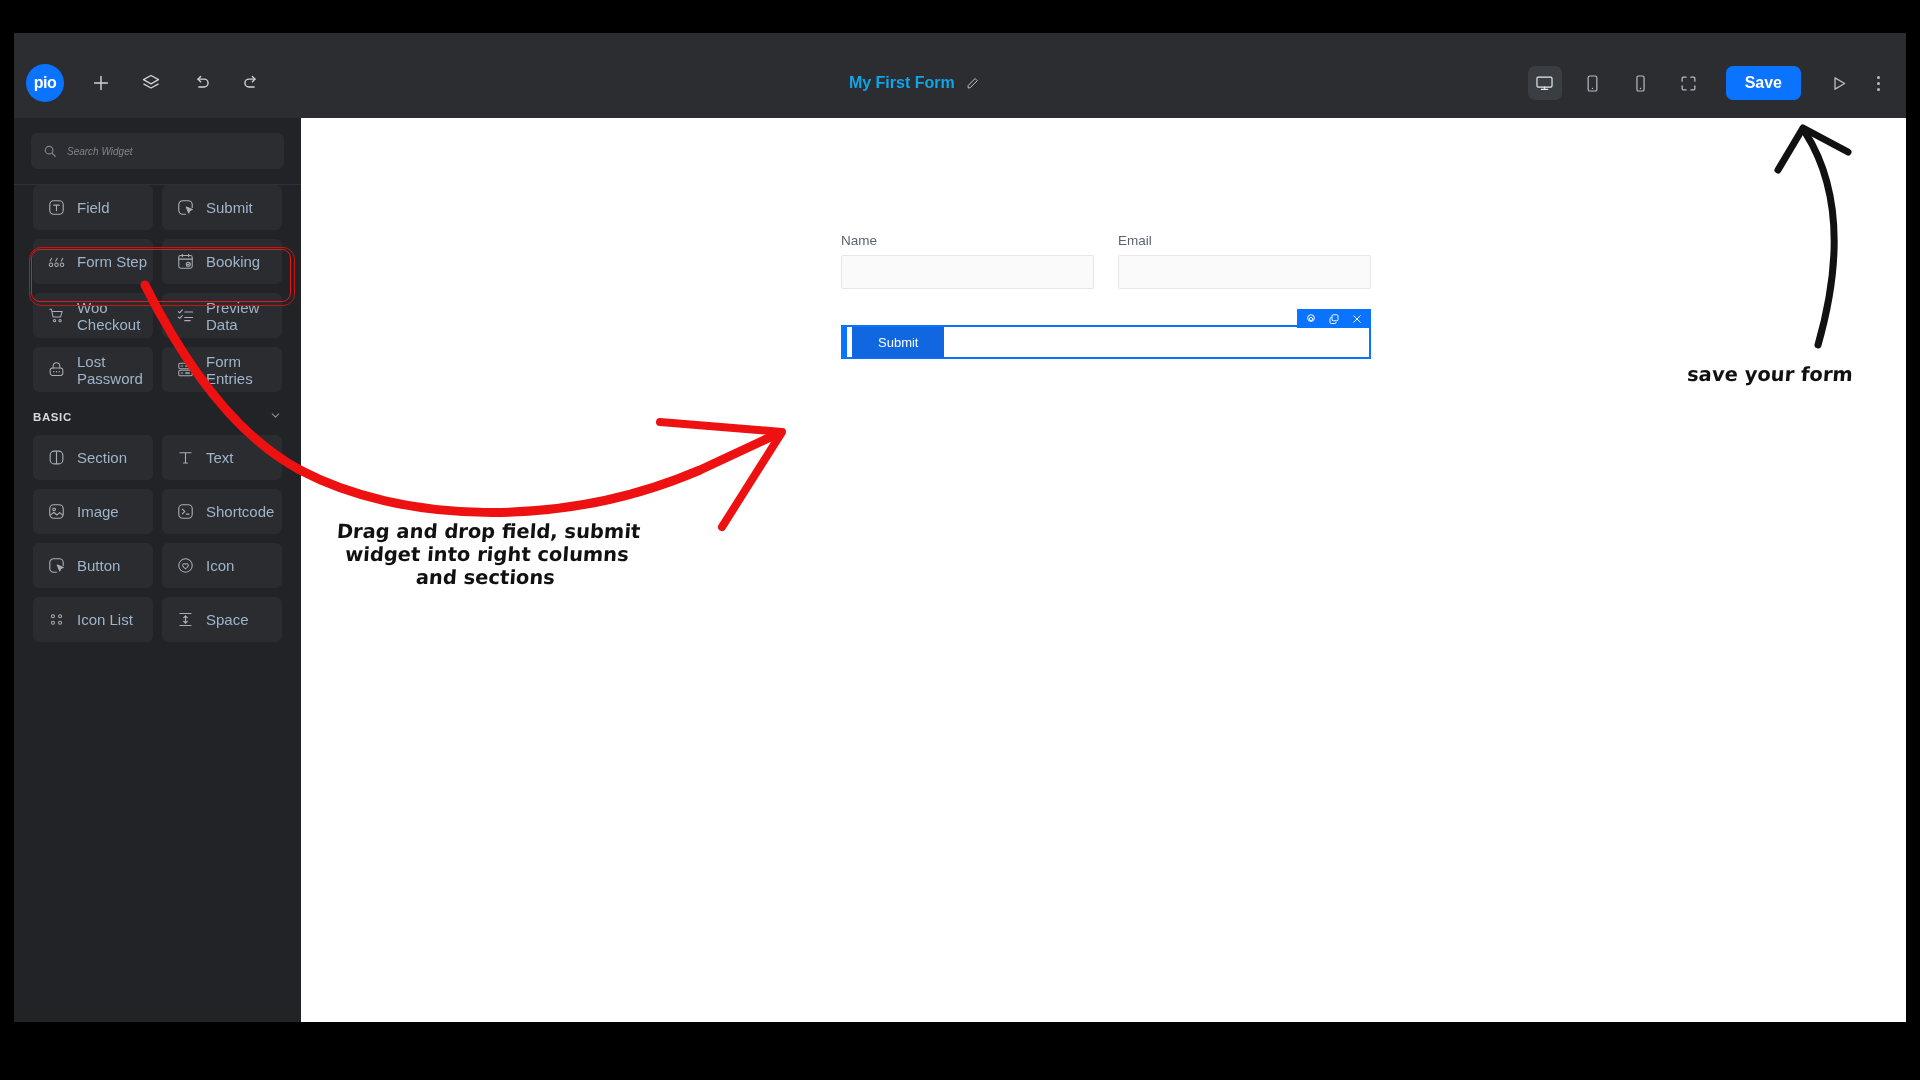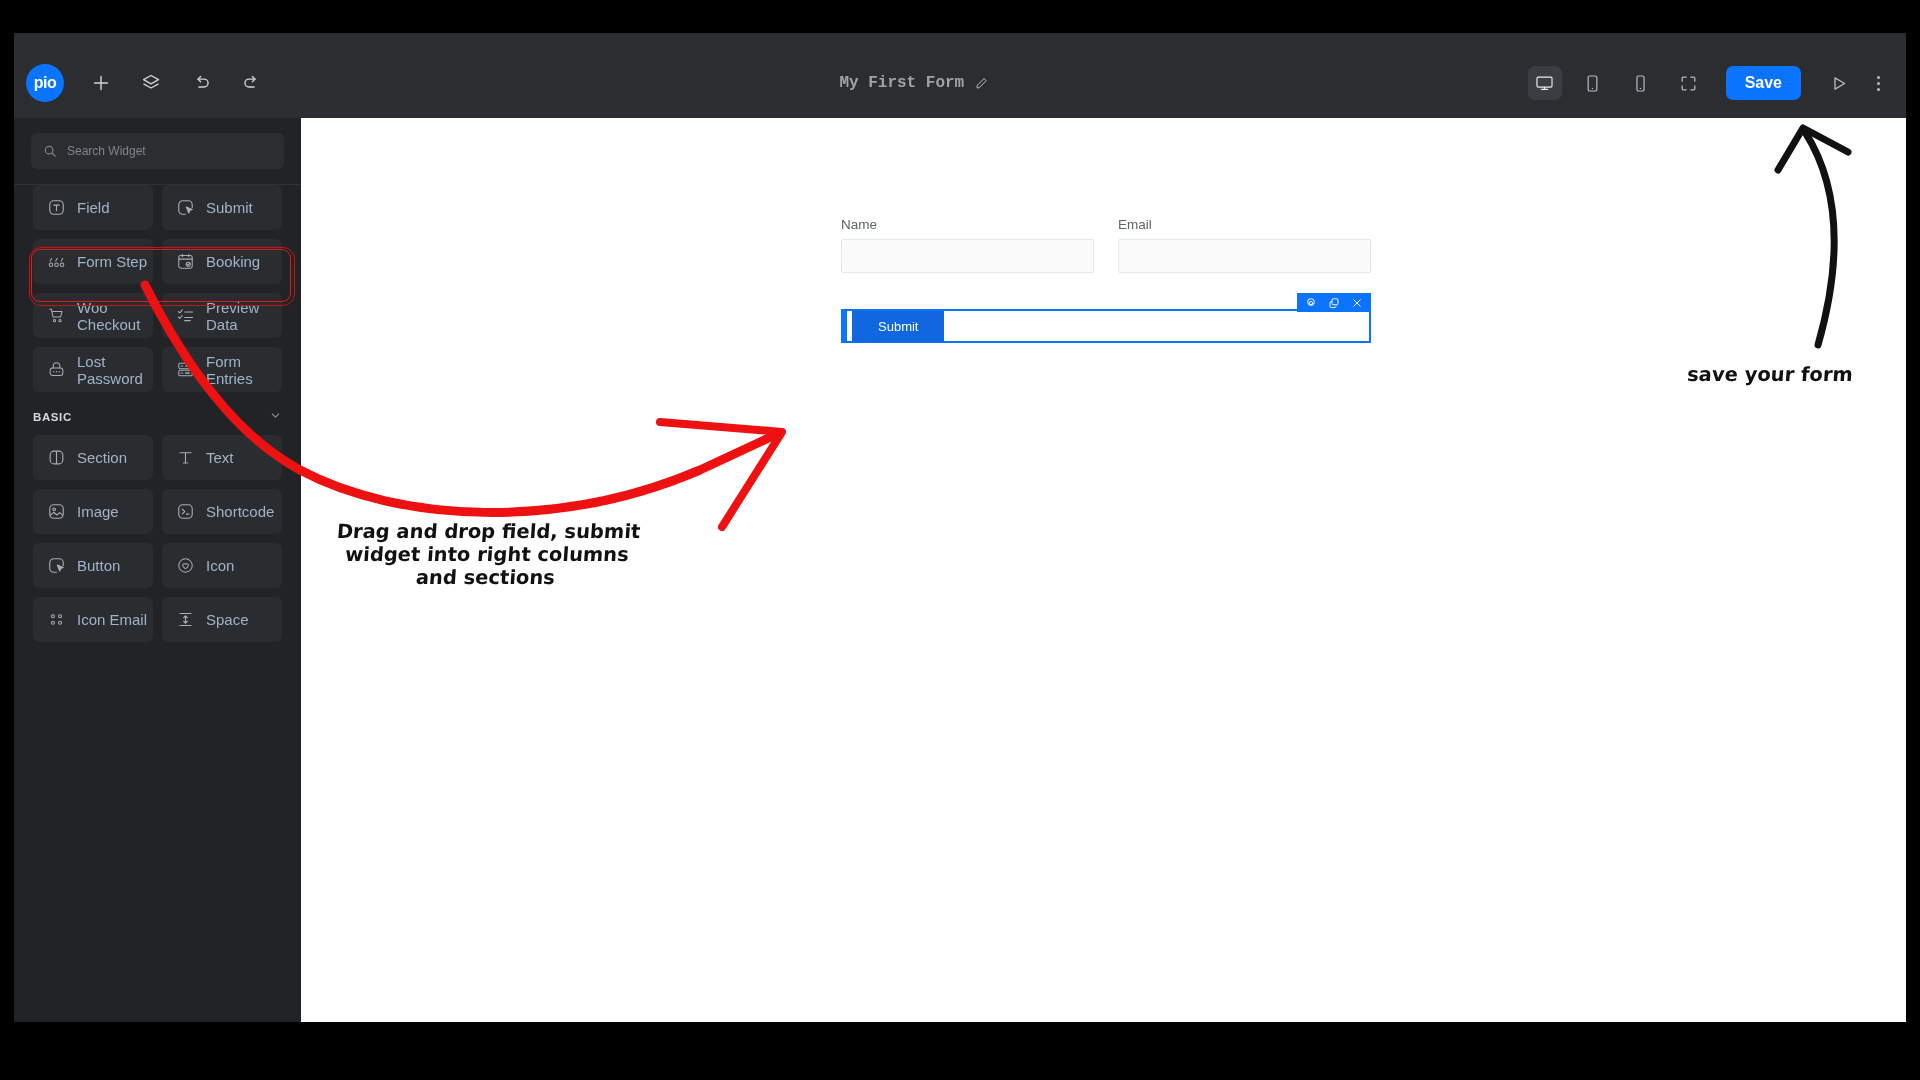--- a/index.html
+++ b/index.html
@@ -37,21 +37,21 @@
     width: 26px; height: 26px;
     display: flex; align-items: center; justify-content: center;
     color: #cfd2d6; cursor: pointer;
   }
   .tb-icon svg { display:block; }
 
   #topbar-center {
     flex: 1; display: flex; align-items: center; justify-content: center;
     gap: 10px;
   }
-  #form-title { color: #a3a3a3; font-size: 16px; font-weight: 700; font-family: Liberation Mono, monospace; }
+  #form-title { color: #0ea5e9; font-size: 16px; font-weight: 700; }
   #topbar-right {
     display: flex; align-items: center; gap: 14px;
     padding-right: 18px;
   }
   .view-btn {
     width: 34px; height: 34px; border-radius: 7px;
     display: flex; align-items: center; justify-content: center;
     color: #b8bcc2; cursor: pointer;
   }
   .view-btn.active { background: #3a3d42; color: #e9ebee; }
@@ -72,23 +72,24 @@
     background: #212326;
     display: flex; flex-direction: column;
   }
   #search-wrap { padding: 15px 17px 15px 17px; }
   #search-box {
     height: 36px; background: #2b2d30; border-radius: 6px;
     display: flex; align-items: center; gap: 10px; padding: 0 12px;
   }
   #search-input {
     background: transparent; border: none; outline: none;
-    color: #c8ccd2; font-size: 12px;
+    color: #c8ccd2; font-size: 10px;
     font-family: "Liberation Sans", sans-serif;
     width: 100%;
+    font-style: italic;
   }
   #search-input::placeholder { color: #80858c; }
 
   .divider { height:1px; background:#2e3135; }
 
   #widget-scroll { flex: 1; overflow: hidden; padding-bottom: 8px; }
 
   .cat-head {
     display: flex; align-items: center; justify-content: space-between;
     padding: 16px 19px 9px 19px;
@@ -131,21 +132,21 @@
   #collapse-btn, #copy-shortcode-btn { color:#a9aeb5; cursor:pointer; display:flex; }
   #shortcode-text { color: #aab6c4; font-size: 12px; }
 
   
   #canvas {
     position: absolute; left: 287px; top: 85px;
     width: 1605px; height: 904px;
     background: #ffffff;
     overflow: hidden;
   }
-  #form-area { position: absolute; left: 540px; top: 99px; width: 530px; }
+  #form-area { position: absolute; left: 540px; top: 115px; width: 530px; }
   .frow { display:flex; gap: 24px; }
   .fgroup { flex: 1; }
   .flabel { color: #5b6470; font-size: 13.5px; margin-bottom: 7px; display:block;}
   .finput {
     width: 100%; height: 34px;
     background: #fafafa; border: 1px solid #e6e6e6; border-radius: 2px;
     outline: none;
   }
   .ftextarea {
     width: 100%; height: 112px;
@@ -446,21 +447,21 @@
         </div>
         <div class="widget-card">
           <span class="wi">
               <svg width="19" height="19" viewBox="0 0 24 24" fill="none" stroke="currentColor" stroke-width="1.3">
                 <circle cx="7.5" cy="8" r="1.9"></circle>
                 <circle cx="16.5" cy="8" r="1.9"></circle>
                 <circle cx="7.5" cy="16" r="1.9"></circle>
                 <circle cx="16.5" cy="16" r="1.9"></circle>
               </svg>
             </span>
-          <span class="wl">Icon Email</span>
+          <span class="wl">Icon List</span>
         </div>
         <div class="widget-card">
           <span class="wi">
               <svg width="19" height="19" viewBox="0 0 24 24" fill="none" stroke="currentColor" stroke-width="1.4" stroke-linecap="round" stroke-linejoin="round">
                 <path d="M5 4.5h14M5 19.5h14M12 7.5v9"></path>
                 <path d="M9.7 9.8 12 7.4l2.3 2.4M9.7 14.2 12 16.6l2.3-2.4"></path>
               </svg>
             </span>
           <span class="wl">Space</span>
         </div>

